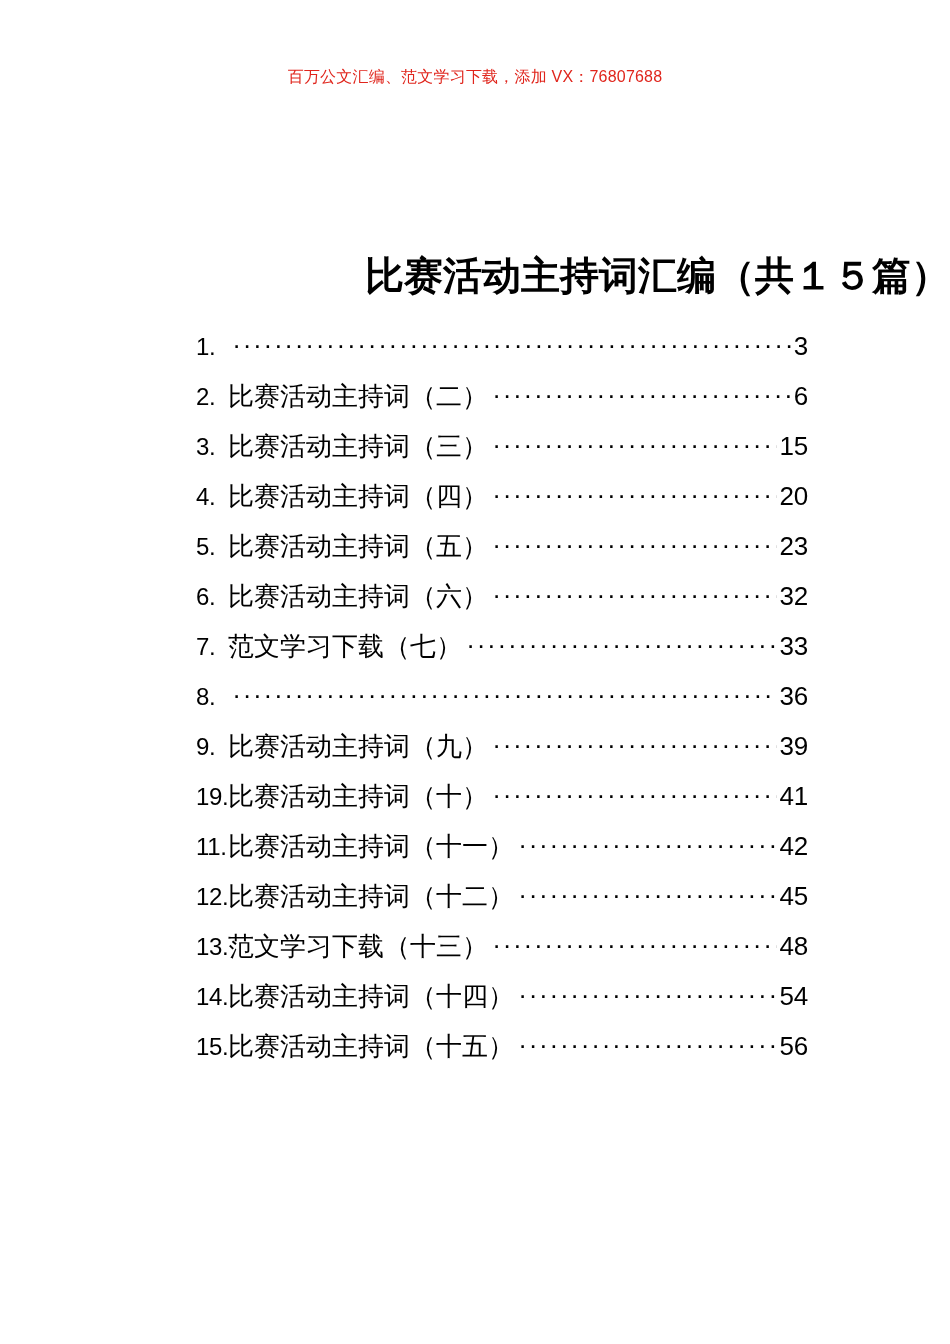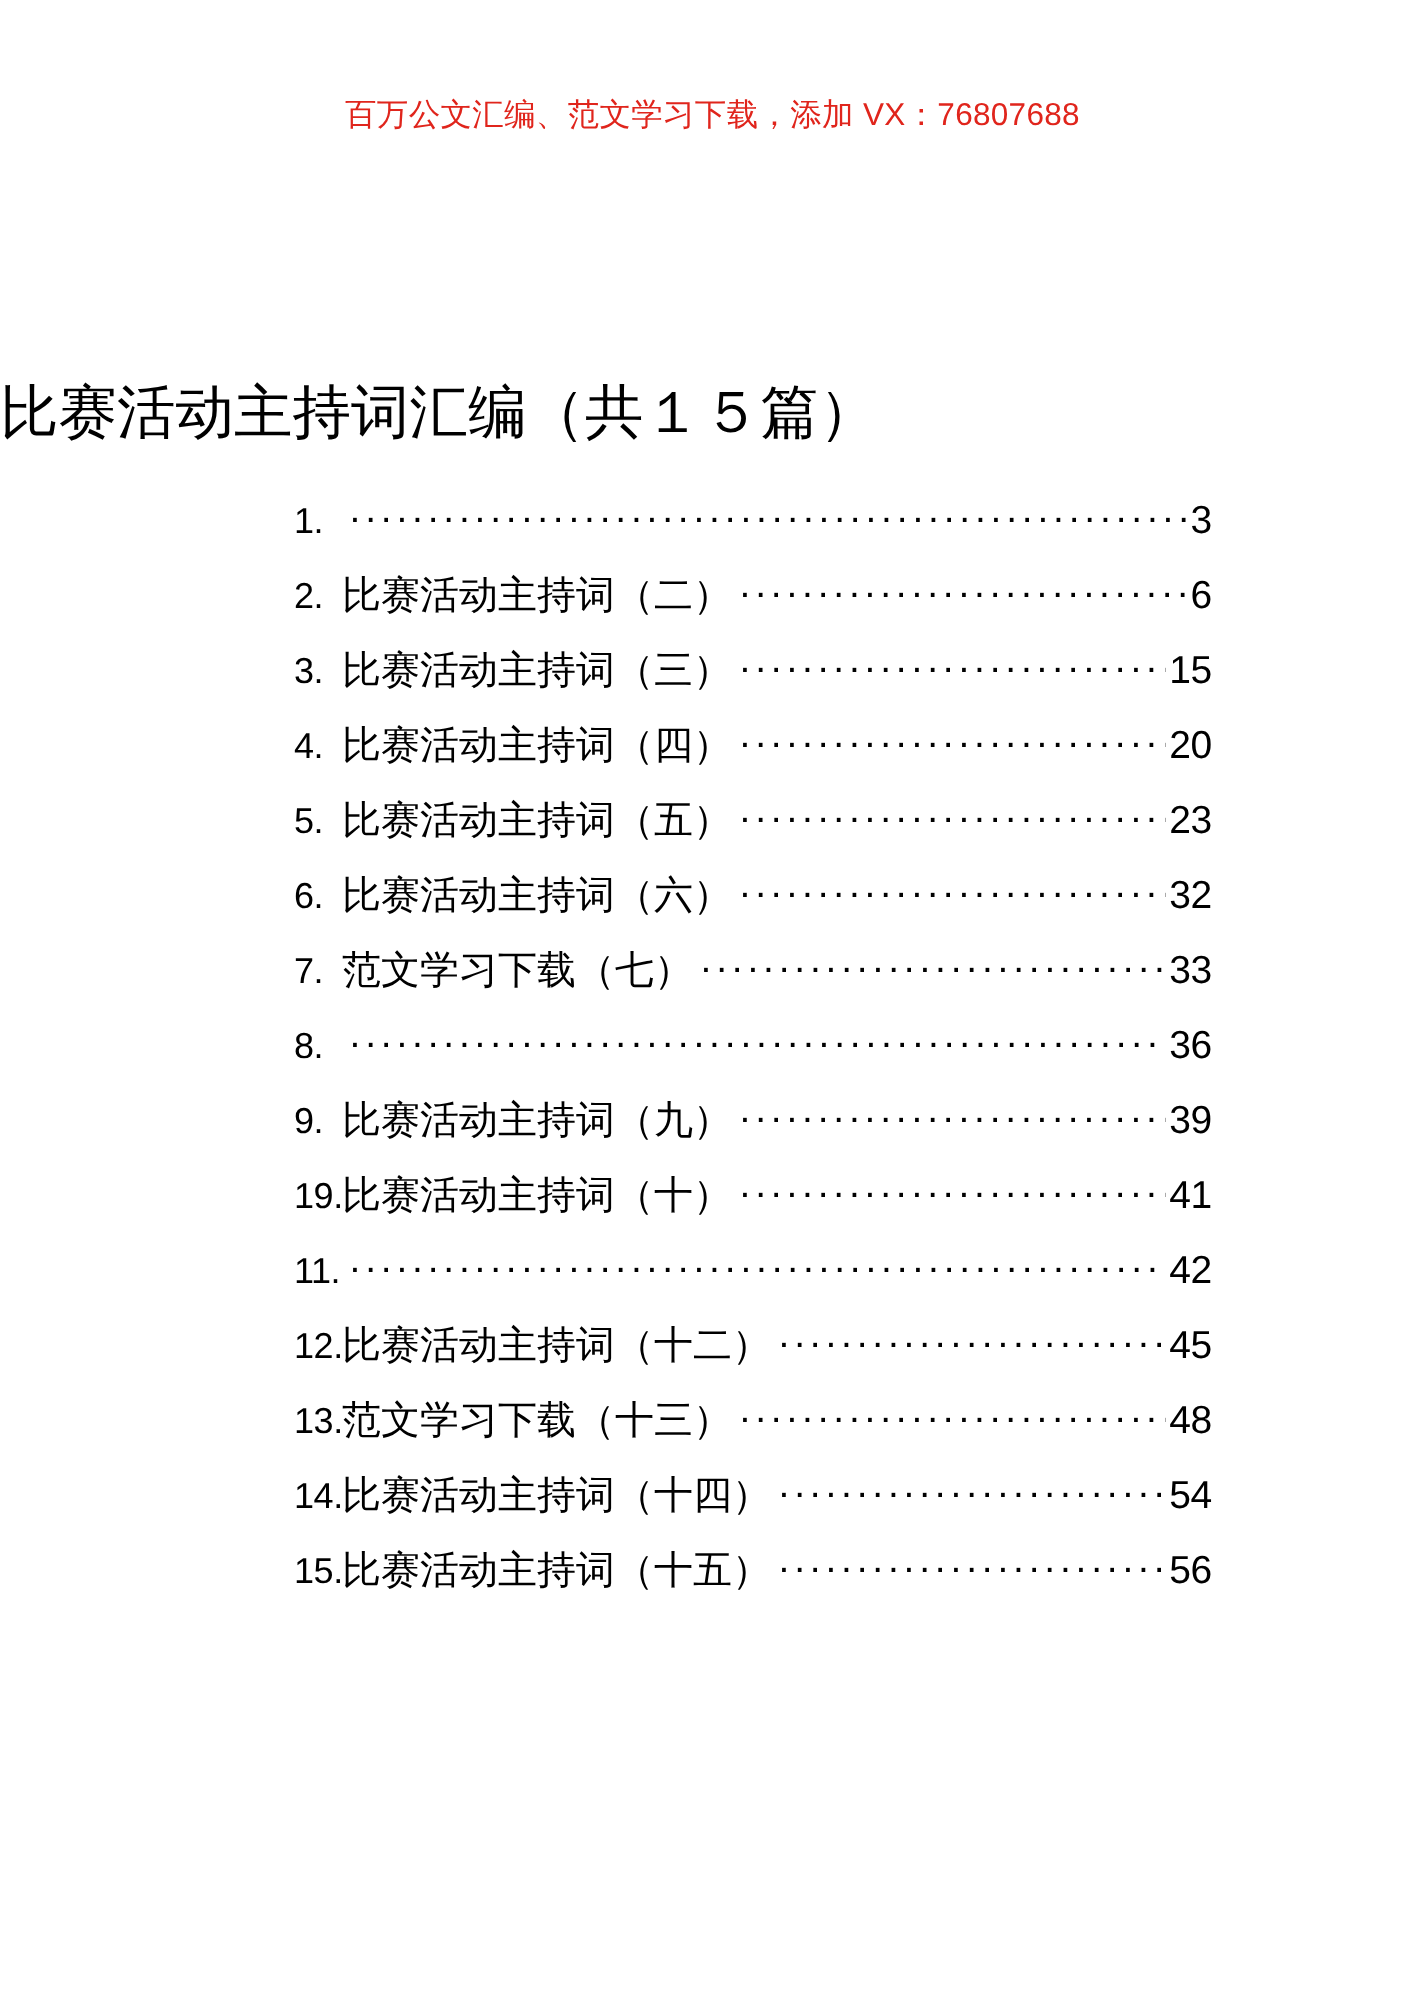--- a/index.html
+++ b/index.html
@@ -18,42 +18,42 @@
     -webkit-font-smoothing: antialiased;
   }
 
   
   .promo-banner {
     position: absolute;
     top: 62px;
     left: 0;
     width: 950px;
     text-align: center;
-    font-size: 21px;
+    font-size: 16px;
     line-height: 30px;
     letter-spacing: 0.2px;
     white-space: nowrap;
   }
 
   .promo-text {
     color: #e0251c;
     font-weight: 400;
   }
 
   
   .doc-title {
     position: absolute;
     top: 222px;
     left: 0;
     width: 950px;
-    text-align: left;
+    text-align: right;
     font-size: 39px;
     line-height: 56px;
     color: #000000;
-    font-weight: 400;
+    font-weight: 700;
     letter-spacing: 0px;
     white-space: nowrap;
   }
 
   
   .toc {
     position: absolute;
     top: 329px;
     left: 196px;
     width: 612px;
@@ -174,20 +174,21 @@
         <span class="toc-page">39</span>
       </div>
       <div class="toc-entry">
         <span class="toc-num">19.</span>
         <span class="toc-label">比赛活动主持词（十）</span>
         <span class="toc-leader"></span>
         <span class="toc-page">41</span>
       </div>
       <div class="toc-entry">
         <span class="toc-num">11.</span>
+        <span class="toc-label">比赛活动主持词（十一）</span>
         <span class="toc-leader"></span>
         <span class="toc-page">42</span>
       </div>
       <div class="toc-entry">
         <span class="toc-num">12.</span>
         <span class="toc-label">比赛活动主持词（十二）</span>
         <span class="toc-leader"></span>
         <span class="toc-page">45</span>
       </div>
       <div class="toc-entry">

